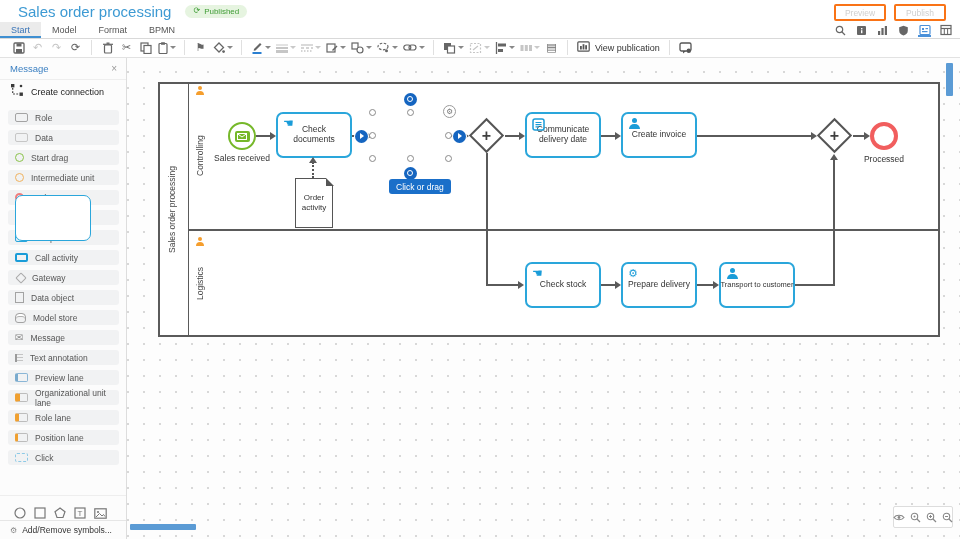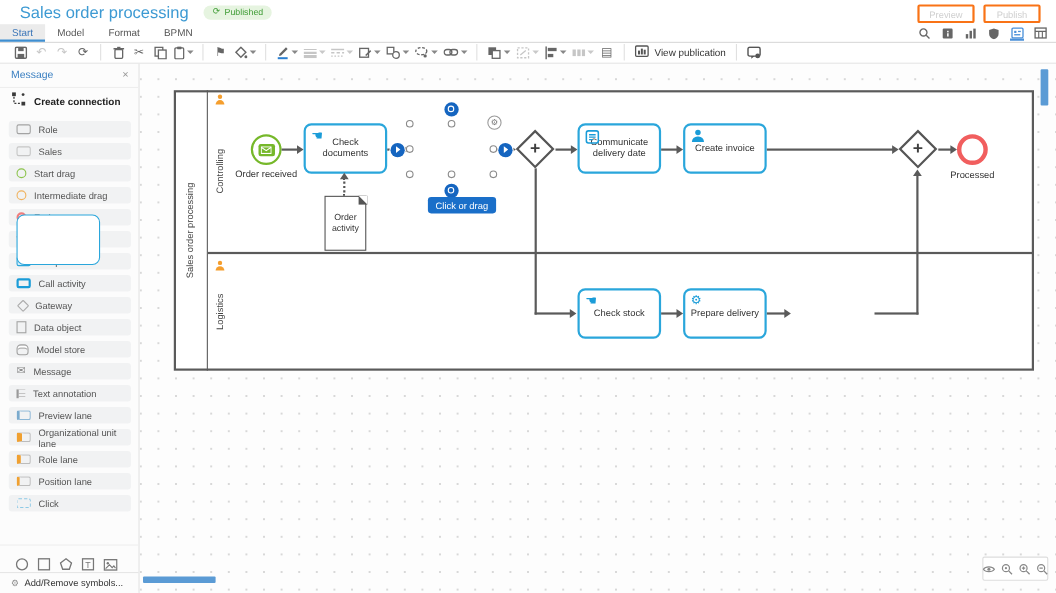--- a/index.html
+++ b/index.html
@@ -25,21 +25,21 @@
   .crt{width:0;height:0;border-left:3px solid transparent;border-right:3px solid transparent;border-top:3.5px solid #888;margin-left:2px;display:inline-block}
   .dis .crt{border-top-color:#c9c9c9}
   .sep{width:1px;height:15px;background:#e0e0e0;margin:0 6px}
   .viewpub{display:flex;align-items:center;gap:5px;font-size:9px;color:#333;margin:0 3px}
   
   .sidebar{position:absolute;left:0;top:58px;width:127px;height:481px;background:#fcfcfc;border-right:1px solid #ddd;box-sizing:border-box}
   .sb-head{position:absolute;left:0;top:0;width:100%;height:21px;border-bottom:1px solid #eee;display:flex;align-items:center}
   .sb-title{font-size:9.5px;color:#3a7fc1;margin-left:10px}
   .sb-close{position:absolute;right:9px;color:#999;font-size:10px}
   .cc-row{position:absolute;left:0;top:24px;width:100%;height:20px;display:flex;align-items:center;gap:7px;padding-left:10px;box-sizing:border-box}
-  .cc-label{font-size:9px;color:#222;font-weight:bold}
+  .cc-label{font-size:9px;color:#222;font-weight:normal}
   .sym-list{position:absolute;left:8px;top:52px;right:7px}
   .sym{height:15px;margin-bottom:5px;border-radius:3px;background:#f1f2f3;display:flex;align-items:center;gap:7px;padding-left:7px;font-size:8.5px;color:#555}
   .si{width:13px;height:9px;border:1px solid #a3a3a3;border-radius:2px;flex:none;box-sizing:border-box}
   .si.lane{border-color:#c6c6c6}
   .si.c{width:9px;height:9px;border-radius:50%}
   .si.start{border-color:#8bc34a}
   .si.inter{border-color:#f0b25e}
   .si.end{border:2px solid #ef7d7d;width:9px;height:9px;border-radius:50%}
   .si.task{border:1.5px solid #2aa6db}
   .si.sub{border-color:#2aa6db;background:#d8edf9}
@@ -327,29 +327,29 @@
           </svg></span>
       <span class="cc-label">Create connection</span>
     </div>
     <div class="sym-list">
       <div class="sym">
           <span class="si"></span>
           <span>Role</span>
         </div>
       <div class="sym">
           <span class="si lane"></span>
-          <span>Sales</span>
+          <span>Data</span>
         </div>
       <div class="sym">
           <span class="si c start"></span>
           <span>Start drag</span>
         </div>
       <div class="sym">
           <span class="si c inter"></span>
-          <span>Intermediate drag</span>
+          <span>Intermediate unit</span>
         </div>
       <div class="sym">
           <span class="si end"></span>
           <span>End event</span>
         </div>
       <div class="sym">
           <span class="si task"></span>
           <span>Task</span>
         </div>
       <div class="sym">
@@ -449,21 +449,21 @@
     <span class="person p9" style="position:absolute;left:68px;top:179px"></span>
 
     <div class="evt start" style="left:101px;top:64px">
       <span class="env">
           <svg width="10" height="7" viewBox="0 0 10 7">
             <rect x="0.5" y="0.5" width="9" height="6" fill="none" stroke="#fff" stroke-width="1"></rect>
             <path d="M0.5 0.8 L5 4 L9.5 0.8" fill="none" stroke="#fff" stroke-width="1"></path>
           </svg>
         </span>
     </div>
-    <div class="elabel" style="left:80px;top:95px;width:70px">Order received</div>
+    <div class="elabel" style="left:80px;top:95px;width:70px">Sales received</div>
 
     <div class="ln" style="left:129px;top:77px;width:15px;height:2px"></div>
       <div class="ah r" style="left:143px;top:74px"></div>
     <div class="ln" style="left:225px;top:77px;width:15px;height:2px"></div>
       <div class="ah r" style="left:239px;top:74px"></div>
     <div class="ln" style="left:321px;top:77px;width:17px;height:2px"></div>
       <div class="ah r" style="left:336px;top:74px"></div>
     <div class="ln" style="left:378px;top:77px;width:16px;height:2px"></div>
       <div class="ah r" style="left:392px;top:74px"></div>
     <div class="ln" style="left:474px;top:77px;width:16px;height:2px"></div>
@@ -501,20 +501,24 @@
       <span>Communicate delivery date</span>
     </div>
 
     <div class="task" style="left:398px;top:204px">
       <span class="ticn" style="color:#1a9cd8;font-size:12px;line-height:10px">☚</span>
       <span>Check stock</span>
     </div>
     <div class="task" style="left:494px;top:204px">
       <span class="ticn" style="color:#1a9cd8;font-size:11px;line-height:11px">⚙</span>
       <span>Prepare delivery</span>
+    </div>
+    <div class="task" style="left:592px;top:204px">
+      <span class="ticn person p12"></span>
+      <span style="font-size:7.5px;white-space:nowrap">Transport to customer</span>
     </div>
 
     <div class="gw" style="left:347px;top:65px"></div>
     <div class="gwp" style="left:347px;top:65px">+</div>
     <div class="gw" style="left:695px;top:65px"></div>
     <div class="gwp" style="left:695px;top:65px">+</div>
 
     <div class="evt end" style="left:743px;top:64px"></div>
     <div class="elabel" style="left:722px;top:96px;width:70px">Processed</div>
 

